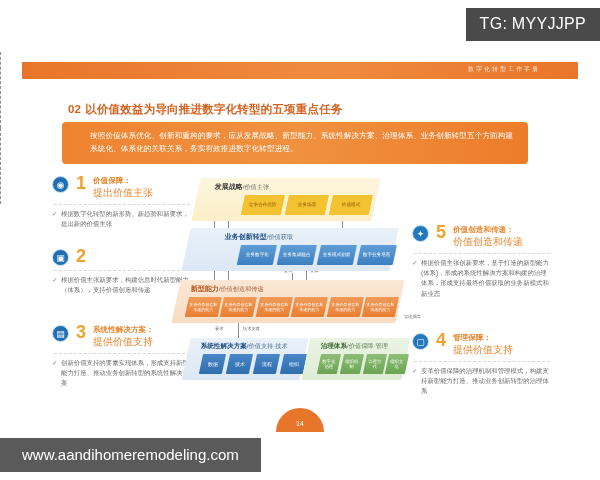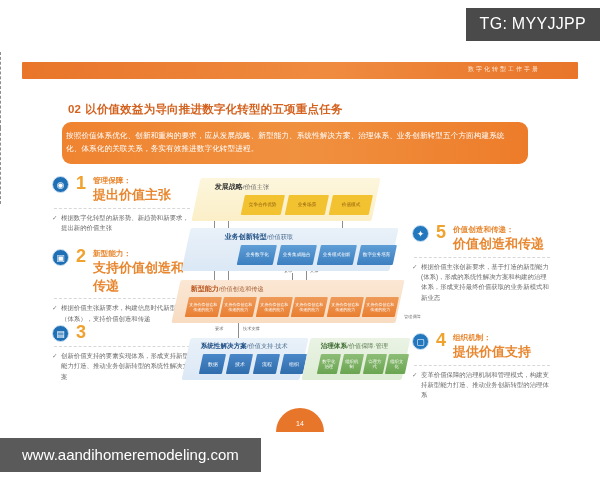--- a/index.html
+++ b/index.html
@@ -59,22 +59,22 @@
     letter-spacing: 0.2px;
     white-space: nowrap;
   }
   .section-title .num { margin-right: 4px; text-align: right; }
 
   .intro-banner {
     position: absolute;
     top: 70px; left: 62px;
     width: 466px;
     background: linear-gradient(90deg, #ef8330 0%, #f09140 50%, #ed7c2a 100%);
-    border-radius: 9px;
-    padding: 8px 12px 9px 4px;
+    border-radius: 4px;
+    padding: 8px 12px 9px 28px;
     color: #ffffff;
     font-size: 7.6px;
     line-height: 1.65;
     letter-spacing: 0.1px;
   }
 
   
   .task {
     position: absolute;
     width: 138px;
@@ -95,21 +95,21 @@
   .task-num {
     font-size: 18px;
     font-weight: bold;
     color: #f0a22e;
     line-height: 17px;
     flex: 0 0 auto;
     margin: 0 3px;
   }
   .task-titles { padding-top: 1px; }
   .task-title-1 { font-size: 7.6px; color: #e8872f; font-weight: bold; line-height: 1.35; }
-  .task-title-2 { font-size: 13px; color: #e8872f; font-weight: bold; line-height: 1.35; }
+  .task-title-2 { font-size: 10px; color: #e8872f; font-weight: normal; line-height: 1.35; }
 
   .task-divider {
     border-top: 1px dashed #d8d8d8;
     margin: 4px 0 4px 2px;
   }
 
   .task-desc {
     font-size: 6.4px;
     color: #6a6a6a;
     line-height: 1.6;
@@ -282,49 +282,49 @@
     <span class="num">02</span><span>以价值效益为导向推进数字化转型的五项重点任务</span>
   </div>
 
   <div class="intro-banner">按照价值体系优化、创新和重构的要求，应从发展战略、新型能力、系统性解决方案、治理体系、业务创新转型五个方面构建系统化、体系化的关联关系，务实有效推进数字化转型进程。</div>
 
   <div class="task task-left" style="top:123px;">
     <div class="task-head">
       <div class="task-badge">◉</div>
       <div class="task-num">1</div>
       <div class="task-titles">
-        <div class="task-title-1">管理保障：</div>
+        <div class="task-title-1">价值保障：</div>
         <div class="task-title-2">提出价值主张</div>
       </div>
     </div>
     <div class="task-divider"></div>
     <div class="task-desc">
       <span class="check">✓</span><span>根据数字化转型的新形势、新趋势和新要求，提出新的价值主张</span>
     </div>
   </div>
 
   <div class="task task-left" style="top:196px;">
     <div class="task-head">
       <div class="task-badge">▣</div>
       <div class="task-num">2</div>
-      <div class="task-titles">
-        <div class="task-title-1">新型能力：</div>
-        <div class="task-title-2">支持价值创造和传递</div>
-      </div>
     </div>
     <div class="task-divider"></div>
     <div class="task-desc">
       <span class="check">✓</span><span>根据价值主张新要求，构建信息时代新型能力（体系），支持价值创造和传递</span>
     </div>
   </div>
 
   <div class="task task-left" style="top:272px;">
     <div class="task-head">
       <div class="task-badge">▤</div>
       <div class="task-num">3</div>
+      <div class="task-titles">
+        <div class="task-title-1">系统性解决方案：</div>
+        <div class="task-title-2">提供价值支持</div>
+      </div>
     </div>
     <div class="task-divider"></div>
     <div class="task-desc">
       <span class="check">✓</span><span>创新价值支持的要素实现体系，形成支持新型能力打造、推动业务创新转型的系统性解决方案</span>
     </div>
   </div>
 
   <div class="task task-right" style="top:172px;">
     <div class="task-head">
       <div class="task-badge">✦</div>
@@ -338,21 +338,21 @@
     <div class="task-desc">
       <span class="check">✓</span><span>根据价值主张创新要求，基于打造的新型能力(体系)，形成的系统性解决方案和构建的治理体系，形成支持最终价值获取的业务新模式和新业态</span>
     </div>
   </div>
 
   <div class="task task-right" style="top:280px;">
     <div class="task-head">
       <div class="task-badge">▢</div>
       <div class="task-num">4</div>
       <div class="task-titles">
-        <div class="task-title-1">组织机制：</div>
+        <div class="task-title-1">管理保障：</div>
         <div class="task-title-2">提供价值支持</div>
       </div>
     </div>
     <div class="task-divider"></div>
     <div class="task-desc">
       <span class="check">✓</span><span>变革价值保障的治理机制和管理模式，构建支持新型能力打造、推动业务创新转型的治理体系</span>
     </div>
   </div>
 
   <div class="diagram">

